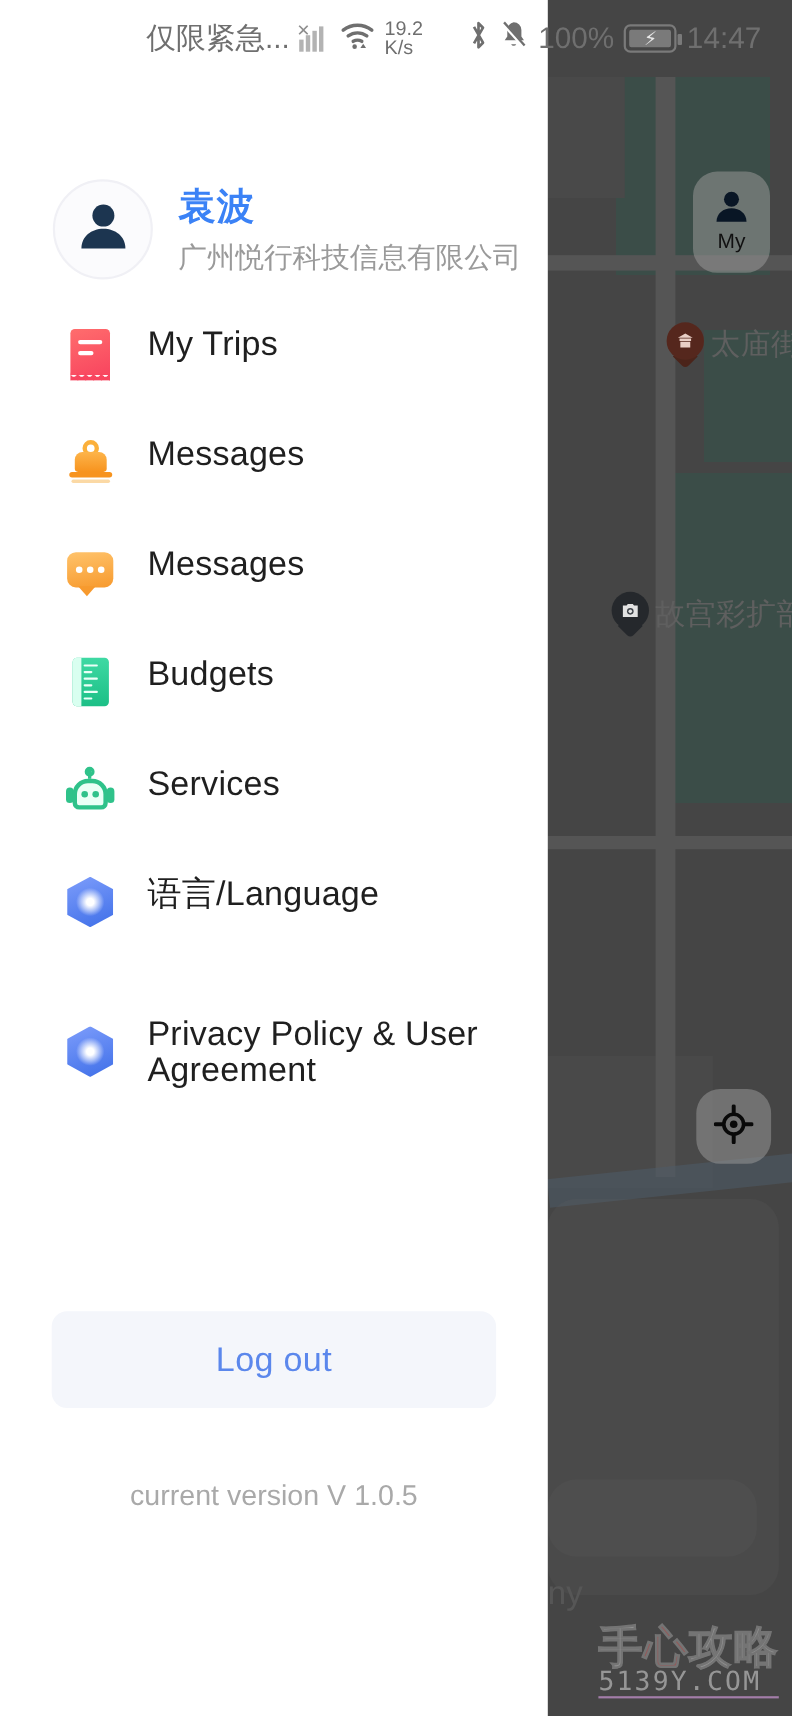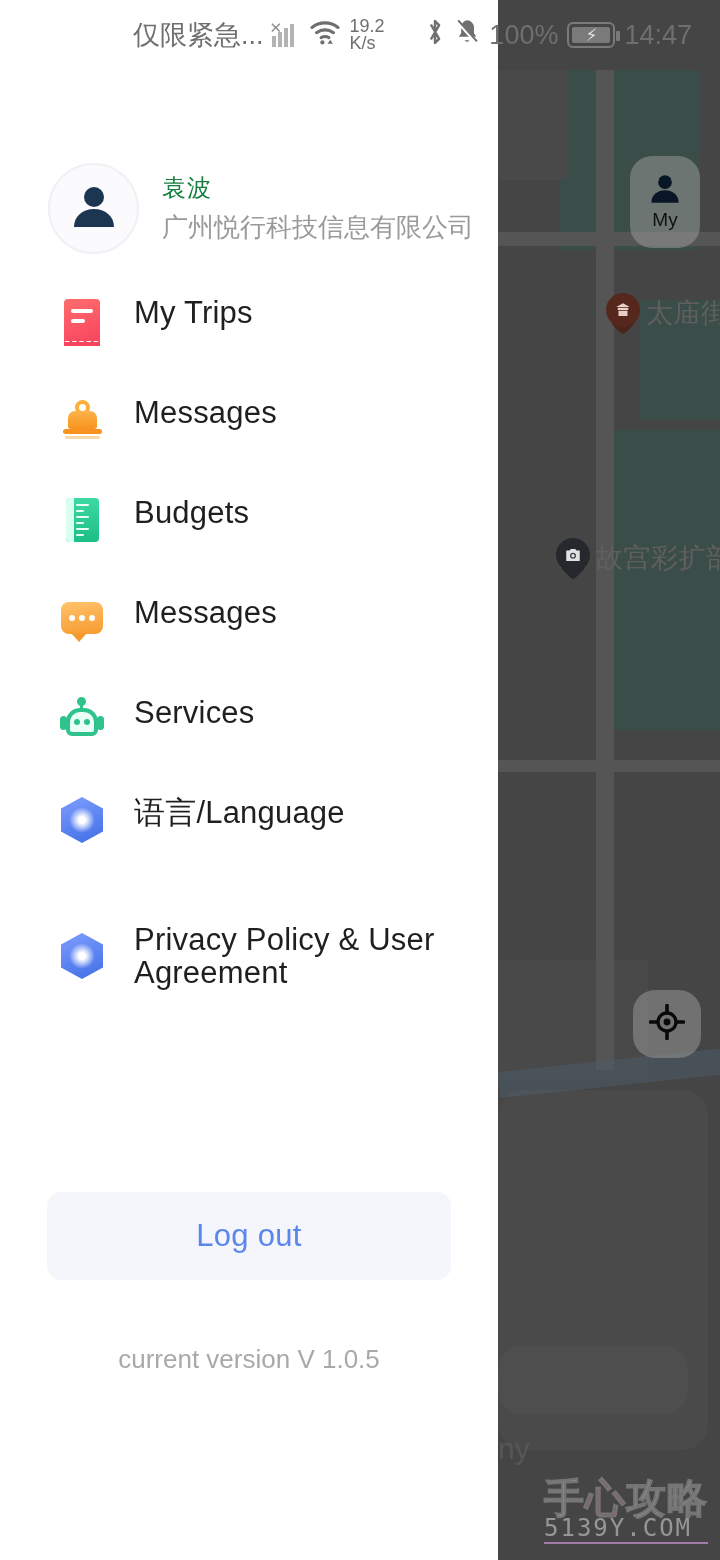--- a/index.html
+++ b/index.html
@@ -89,21 +89,21 @@
     background:#ffffff; z-index:50;
   }
 
   .profile { position:absolute; left:48px; top:163px; display:flex; align-items:center; gap:23px; }
   .avatar {
     width:91px; height:91px; border-radius:50%; background:#fbfbfd;
     border:2px solid #f0f0f5; display:flex; align-items:center; justify-content:center;
     flex:none;
   }
   .profile-text { display:flex; flex-direction:column; gap:6px; }
-  .p-name { font-size:24px; font-weight:normal; color:#15803d; letter-spacing:1px; }
+  .p-name { font-size:34px; font-weight:bold; color:#3b82f6; letter-spacing:1px; }
   .p-org  { font-size:26px; color:#9a9a9a; }
 
   .menu { position:absolute; left:0; top:296px; width:498px; }
   .menu-item {
     height:100px; display:flex; align-items:flex-start; padding-left:58px;
   }
   .mi-icon { width:48px; height:48px; flex:none; margin-right:28px; position:relative; }
   .mi-label { font-size:31px; color:#1f1f1f; line-height:1.07; letter-spacing:0.2px; }
   .menu-item.two-line { height:120px; align-items:center; }
   .menu-item.two-line .mi-label { max-width:320px; }
@@ -373,46 +373,46 @@
             <span class="body"></span>
             <span class="base"></span>
             <span class="base2"></span>
           </div>
       </div>
       <div class="mi-label">Messages</div>
     </div>
 
     <div class="menu-item">
       <div class="mi-icon">
+        <div class="ic-bubble">
+          <span class="d" style="left:8px;"></span>
+          <span class="d" style="left:18px;"></span>
+          <span class="d" style="left:28px;"></span>
+        </div>
+      </div>
+      <div class="mi-label">Messages</div>
+    </div>
+
+    <div class="menu-item">
+      <div class="mi-icon">
         <div class="ic-ruler">
           <span class="spine"></span>
           <span class="t" style="top:6px;width:13px;"></span>
           <span class="t" style="top:12px;width:8px;"></span>
           <span class="t" style="top:18px;width:13px;"></span>
           <span class="t" style="top:24px;width:8px;"></span>
           <span class="t" style="top:30px;width:13px;"></span>
           <span class="t" style="top:36px;width:8px;"></span>
         </div>
       </div>
       <div class="mi-label">Budgets</div>
     </div>
 
     <div class="menu-item">
       <div class="mi-icon">
-        <div class="ic-bubble">
-          <span class="d" style="left:8px;"></span>
-          <span class="d" style="left:18px;"></span>
-          <span class="d" style="left:28px;"></span>
-        </div>
-      </div>
-      <div class="mi-label">Messages</div>
-    </div>
-
-    <div class="menu-item">
-      <div class="mi-icon">
         <div class="ic-robot">
           <span class="ant-b"></span>
             <span class="ant"></span>
           <span class="ear-l"></span>
             <span class="ear-r"></span>
           <span class="head"></span>
           <span class="eye" style="left:14px;"></span>
           <span class="eye" style="left:24px;"></span>
         </div>
       </div>

